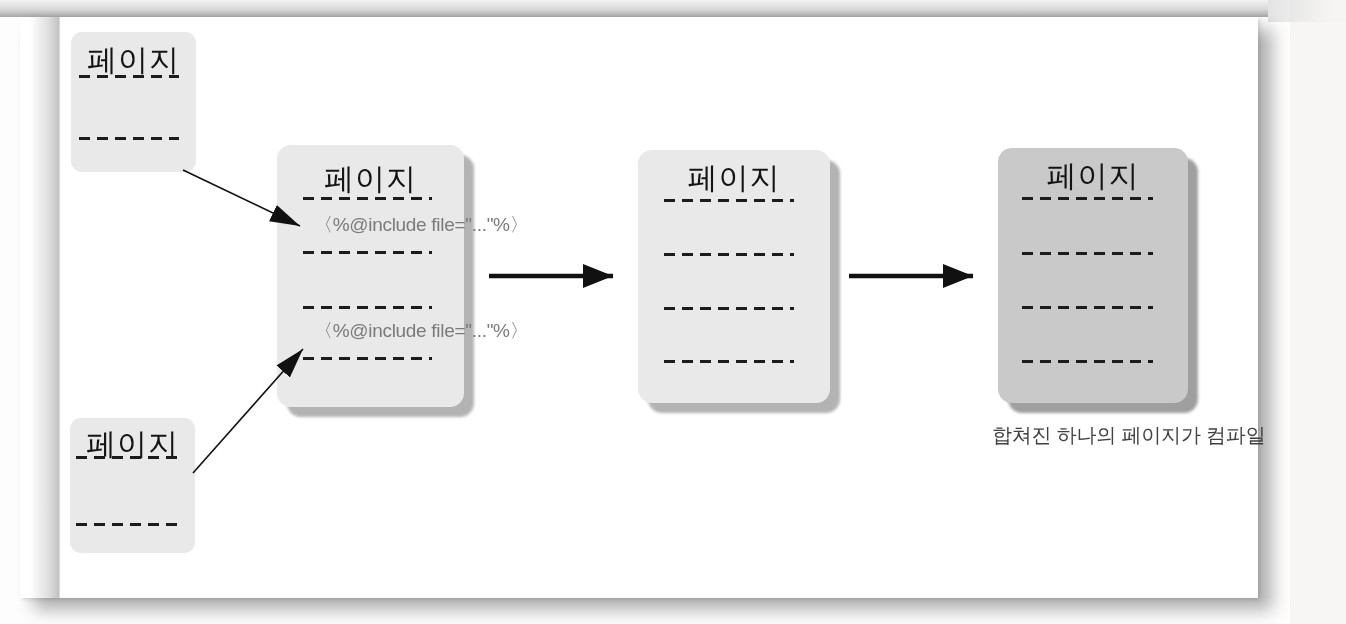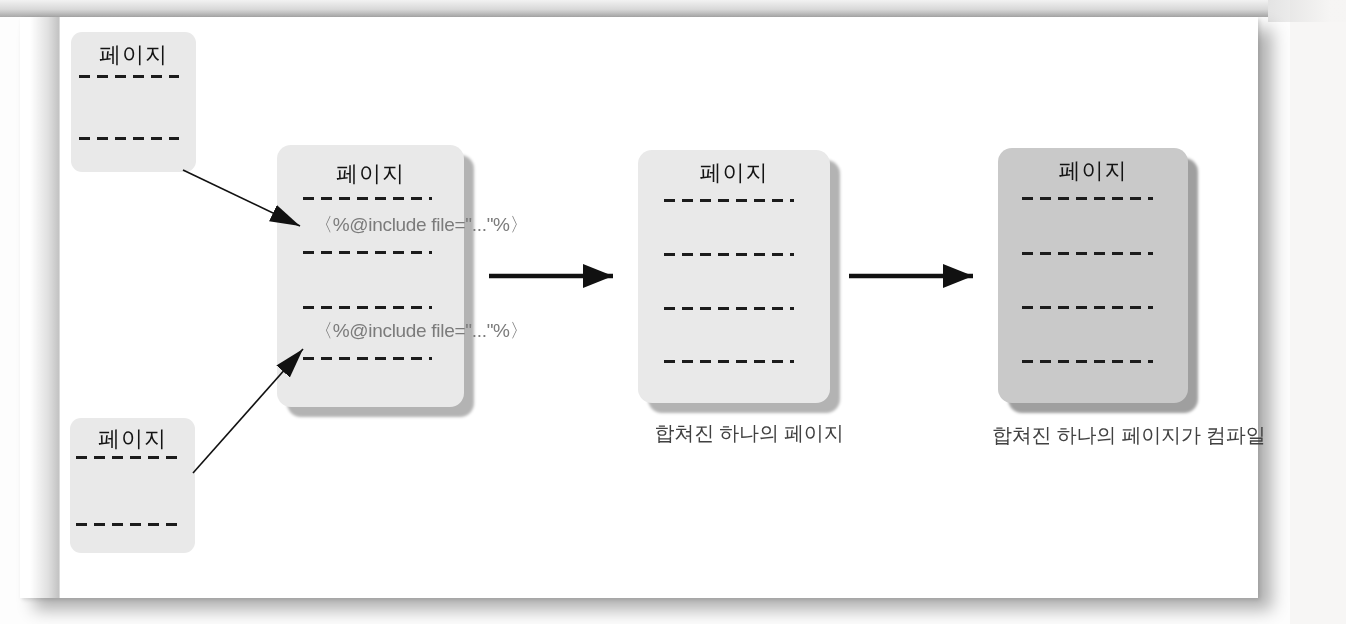--- a/index.html
+++ b/index.html
@@ -28,21 +28,21 @@
     position:absolute;left:10px;top:0;width:30px;height:100%;
     background:linear-gradient(to right,rgba(0,0,0,0) 0%,rgba(0,0,0,.12) 60%,rgba(0,0,0,.24) 97%,rgba(0,0,0,.02) 100%);
   }
   .diagram{position:absolute;left:0;top:0;width:1346px;height:624px;}
   
   .pbox{position:absolute;background:#e9e9e9;border-radius:11px;}
   .pbox.big{border-radius:14px;box-shadow:10px 10px 3px #b3b3b3;}
   .pbox.dark{background:#c9c9c9;box-shadow:10px 10px 3px #9f9f9f;}
   .ptitle{
     position:absolute;left:0;width:100%;text-align:center;
-    font-size:22px;letter-spacing:1px;color:#141414;white-space:nowrap;
+    font-size:30px;letter-spacing:1px;color:#141414;white-space:nowrap;
   }
   .dash{
     position:absolute;height:3px;
     background:repeating-linear-gradient(90deg,#1c1c1c 0 11px,rgba(0,0,0,0) 11px 18px);
   }
   .inc{
     position:absolute;white-space:nowrap;font-size:19px;letter-spacing:-0.3px;
     color:#7b7b7b;
   }
   .cap{
@@ -95,21 +95,20 @@
     </div>
 
     <div class="pbox big dark" style="left:998px;top:148px;width:190px;height:255px;">
       <div class="ptitle" style="top:8px;">페이지</div>
       <div class="dash" style="left:24px;top:49px;width:131px;"></div>
       <div class="dash" style="left:24px;top:104px;width:131px;"></div>
       <div class="dash" style="left:24px;top:158px;width:131px;"></div>
       <div class="dash" style="left:24px;top:212px;width:131px;"></div>
     </div>
 
-    <div class="cap" style="left:638px;top:420px;width:222px;text-align:center;">합쳐진 하나의 페이지</div>
     <div class="cap" style="left:992px;top:422px;">합쳐진 하나의 페이지가 컴파일</div>
 
     <svg class="arrows" width="1346" height="624" viewBox="0 0 1346 624">
       <defs>
         <marker id="headThin" markerUnits="userSpaceOnUse" markerWidth="32" markerHeight="22" refX="30" refY="11" orient="auto">
           <path d="M0,2 L30,11 L0,20 Z" fill="#111111"></path>
         </marker>
         <marker id="headThick" markerUnits="userSpaceOnUse" markerWidth="32" markerHeight="26" refX="30" refY="13" orient="auto">
           <path d="M0,1 L30,13 L0,25 Z" fill="#111111"></path>
         </marker>

